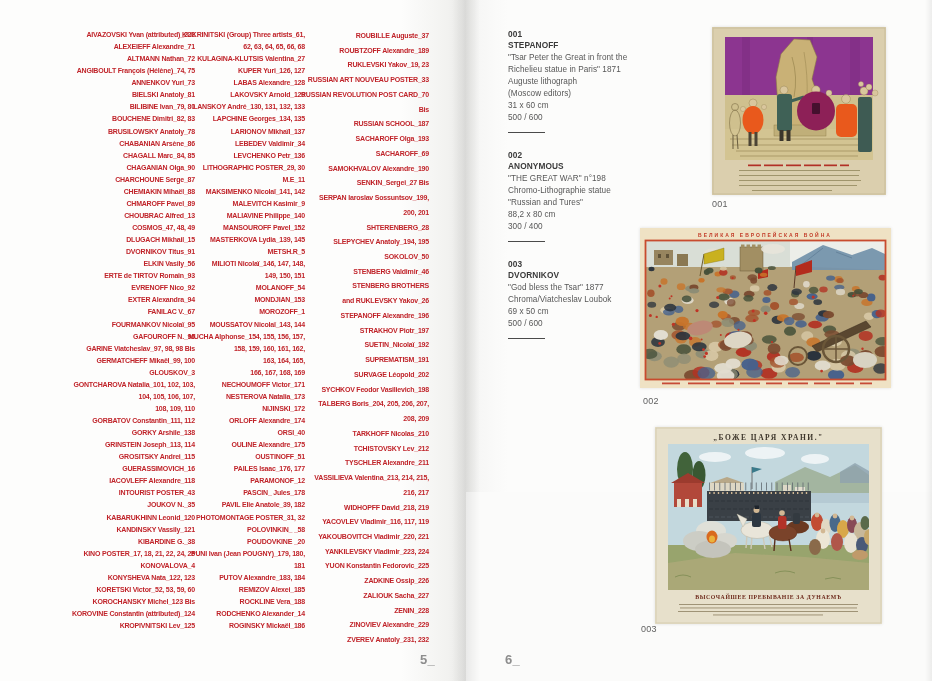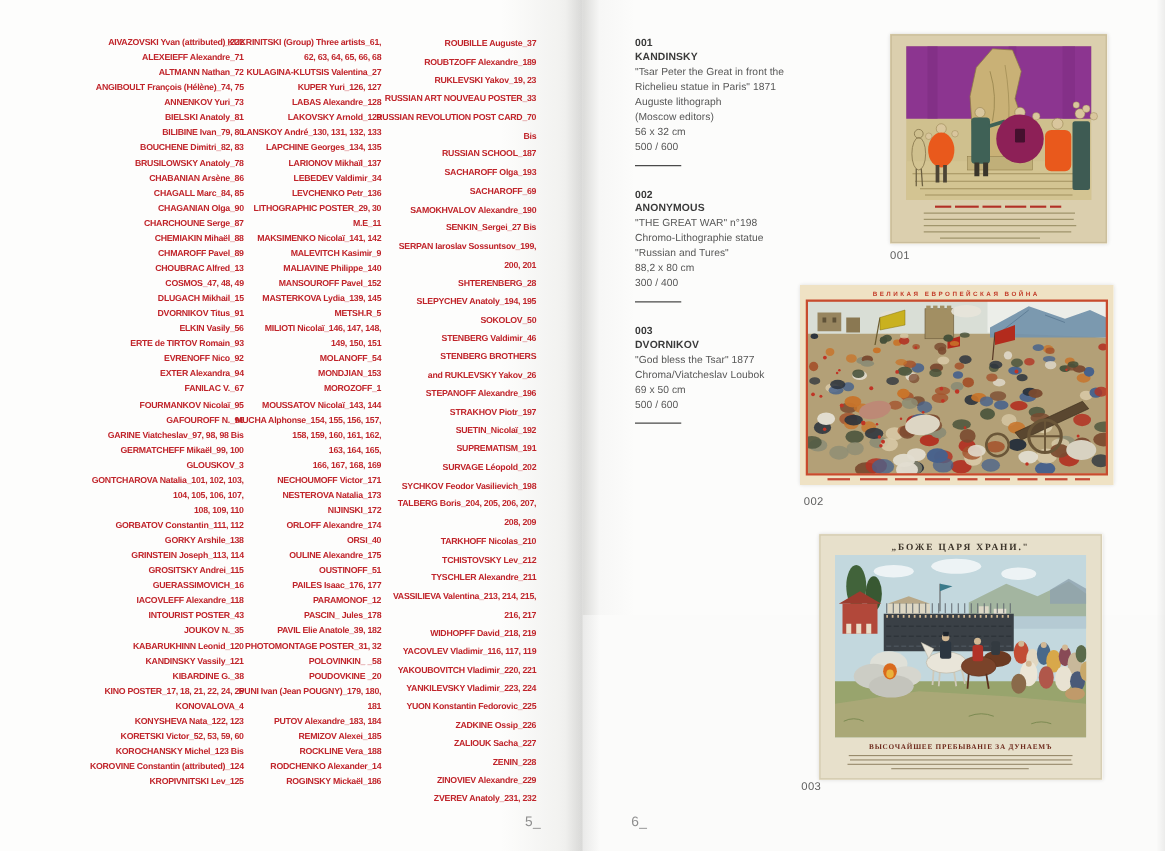--- a/index.html
+++ b/index.html
@@ -16,21 +16,21 @@
 
   
   .idx-col{position:absolute;top:29px;text-align:right;color:#c0242a;font-size:7px;
            font-weight:bold;letter-spacing:-0.2px;white-space:nowrap;}
   .col1{left:20px;width:175px;}
   .col2{left:178px;width:127px;}
   .col3{left:299px;width:130px;}
   .col1 .idx-line,.col2 .idx-line{line-height:12.06px;}
   .col3 .idx-line{line-height:14.73px;}
 
-  .pagenum{position:absolute;font-size:11px;color:#8d8d8d;letter-spacing:.3px;}
+  .pagenum{position:absolute;font-size:13px;color:#8d8d8d;letter-spacing:.3px;font-weight:bold;}
   .pn-left{left:420px;top:652px;}
   .pn-right{left:39px;top:652px;}
 
   
   .lot{position:absolute;left:42px;width:165px;color:#575757;}
   .lot-no,.lot-artist{font-size:8.3px;font-weight:bold;color:#3a3a3a;line-height:11px;letter-spacing:.1px;}
   .lot-desc{margin-top:1px;}
   .lot-line{font-size:8.2px;line-height:12px;letter-spacing:.05px;}
   .lot-rule{width:37px;height:1px;background:#4a4a4a;margin-top:8px;}
 
@@ -192,27 +192,27 @@
         <div class="idx-line">ZINOVIEV Alexandre_229</div>
         <div class="idx-line">ZVEREV Anatoly_231, 232</div>
       </div>
     <div class="pagenum pn-left">5_</div>
   </div>
 
   <div class="page-right">
 
     <div class="lot" style="top:29px">
       <div class="lot-no">001</div>
-      <div class="lot-artist">KANDINSKY</div>
+      <div class="lot-artist">STEPANOFF</div>
       <div class="lot-desc">
           <div class="lot-line">"Tsar Peter the Great in front the</div>
           <div class="lot-line">Richelieu statue in Paris" 1871</div>
           <div class="lot-line">Auguste lithograph</div>
           <div class="lot-line">(Moscow editors)</div>
-          <div class="lot-line">56 x 32 cm</div>
+          <div class="lot-line">31 x 60 cm</div>
         </div>
       <div class="lot-line">500 / 600</div>
       <div class="lot-rule"></div>
     </div>
 
     <div class="lot" style="top:150px">
       <div class="lot-no">002</div>
       <div class="lot-artist">ANONYMOUS</div>
       <div class="lot-desc">
           <div class="lot-line">"THE GREAT WAR" n°198</div>

